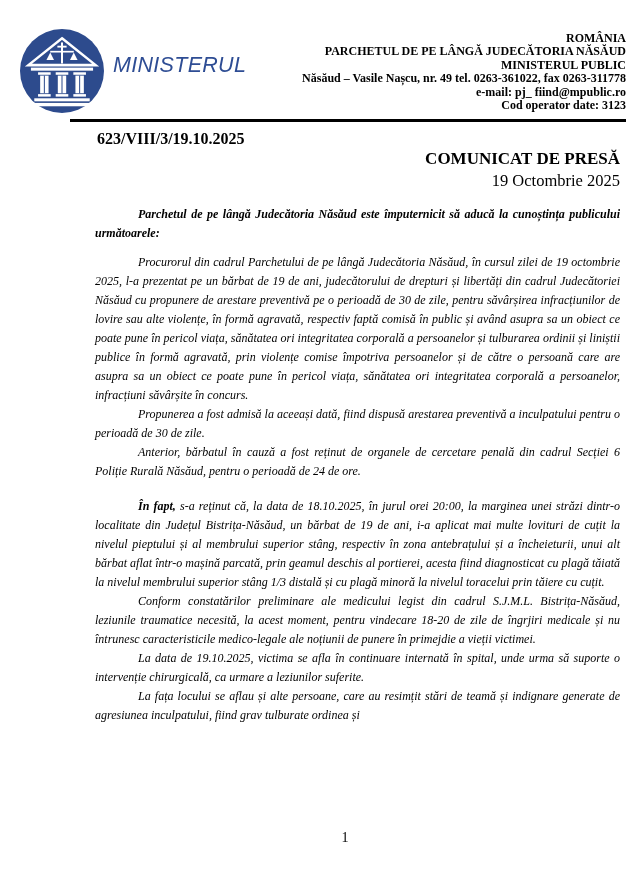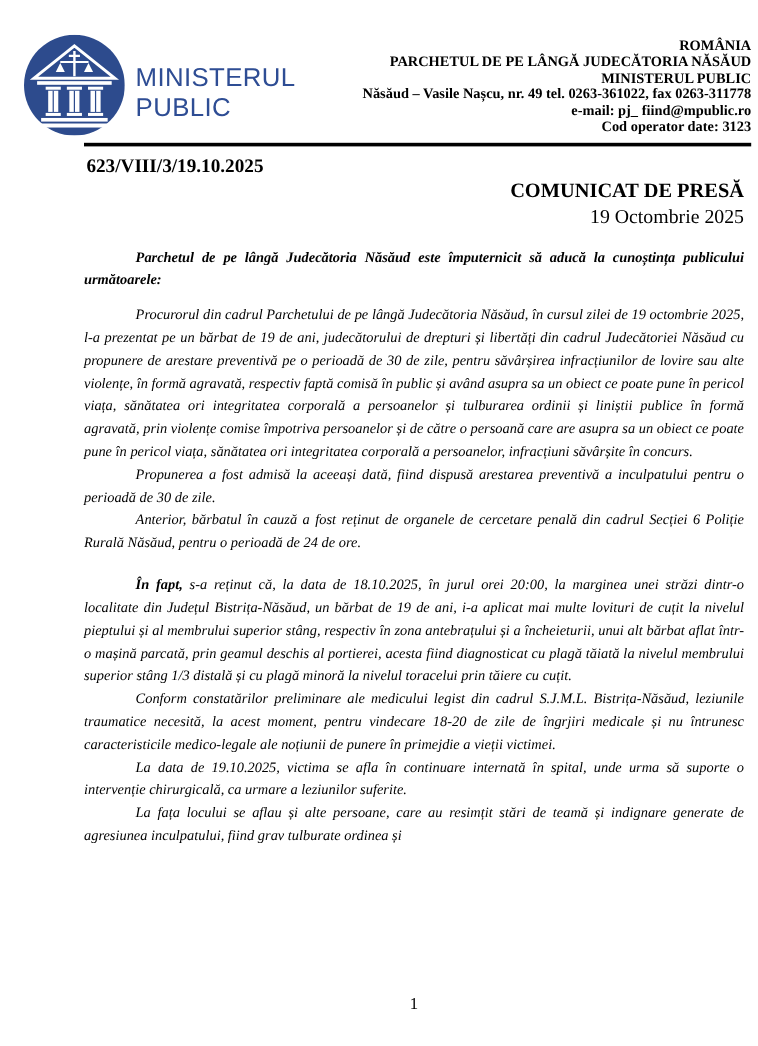--- a/index.html
+++ b/index.html
@@ -34,39 +34,40 @@
   }
   .wordmark {
     margin: 24px 0 0 9px;
     font-family: "Liberation Sans", sans-serif;
     font-size: 21.5px;
     line-height: 25px;
     letter-spacing: 0.3px;
     color: #2e4d94;
     font-weight: 400;
     white-space: nowrap;
+    font-style: italic;
   }
   .letterhead-text {
     flex: 1 1 auto;
     padding-top: 3px;
     text-align: right;
     font-weight: bold;
     font-size: 12px;
     line-height: 13.4px;
   }
   .letterhead-text .lt-line { display: block; }
   .divider {
     margin: 6px 0 0 70px;
     width: 556px;
     height: 3px;
     background: #000000;
   }
   
   .doc-content {
-    margin: 0 12px 0 70px; 
+    margin: 0 12px 0 95px; 
   }
   .doc-ref {
     margin-top: 8px;
     font-weight: bold;
     font-size: 16px;
     text-indent: 2px;
   }
   .doc-title {
     margin: 1px 0 0 0;
     text-align: right;
@@ -144,21 +145,20 @@
           <rect x="21.5" y="77.5" width="15" height="3" fill="#ffffff"></rect>
           <rect x="42.5" y="77.5" width="15" height="3" fill="#ffffff"></rect>
           <rect x="63.5" y="77.5" width="15" height="3" fill="#ffffff"></rect>
 
           <rect x="17" y="82.5" width="66" height="3.6" fill="#ffffff"></rect>
           <rect x="12" y="88" width="76" height="4" fill="#ffffff"></rect>
         </svg>
       </div>
       <div class="wordmark">
         <span class="lt-line" style="display:block">MINISTERUL</span>
-        <span class="lt-line" style="display:block">PUBLIC</span>
       </div>
     </div>
     <div class="letterhead-text">
       <span class="lt-line">ROMÂNIA</span>
       <span class="lt-line">PARCHETUL DE PE LÂNGĂ JUDECĂTORIA NĂSĂUD</span>
       <span class="lt-line">MINISTERUL PUBLIC</span>
       <span class="lt-line">Năsăud – Vasile Nașcu, nr. 49  tel. 0263-361022, fax 0263-311778</span>
       <span class="lt-line">e-mail: pj_ fiind@mpublic.ro</span>
       <span class="lt-line">Cod operator date: 3123</span>
     </div>

